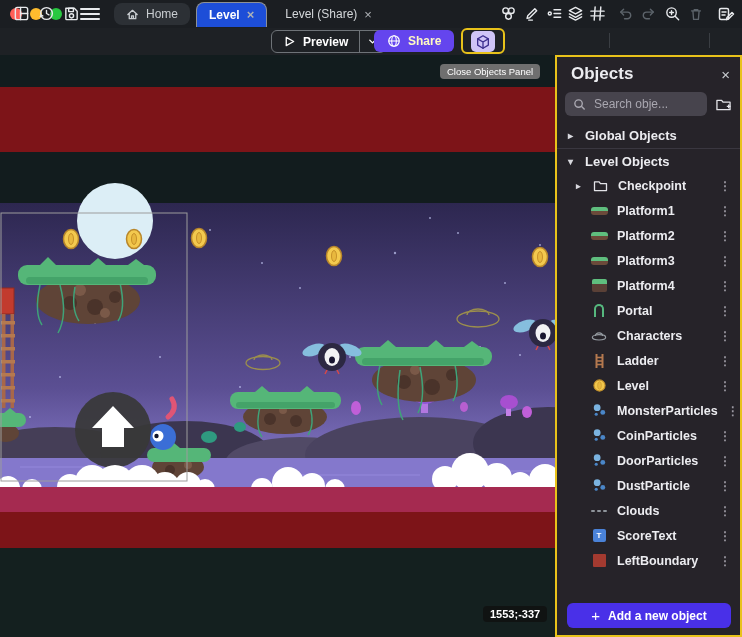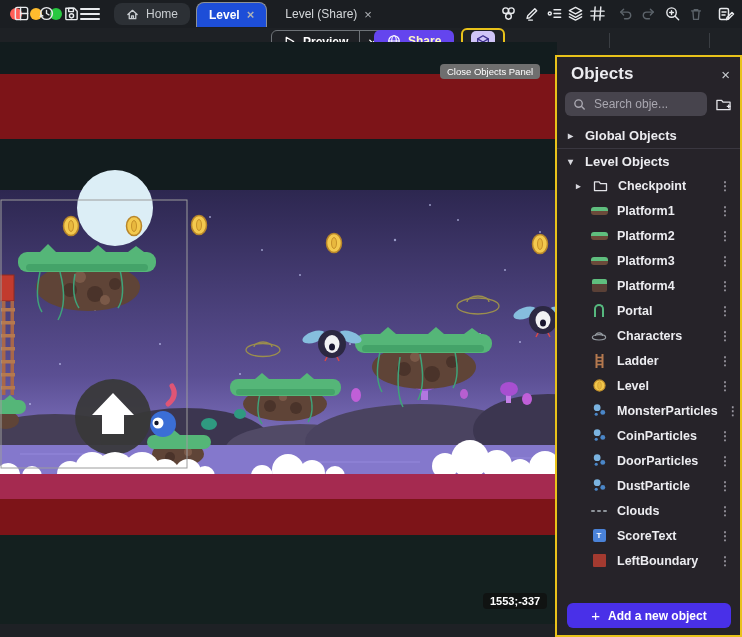--- a/index.html
+++ b/index.html
@@ -31,21 +31,21 @@
   .btn-share{position:absolute;left:374px;top:30px;height:22px;background:#6445ee;border-radius:6px;
       display:flex;align-items:center;gap:7px;padding:0 13px;color:#fef9c3;font-size:12px;font-weight:bold;cursor:pointer;}
   .tool-selected{background:#cfc4f7;border-radius:5px;}
   .tool-selected svg{stroke:#3d2f8f;}
   .highlight-box{position:absolute;left:461px;top:28px;width:44px;height:26px;border:2px solid #e8c21a;border-radius:6px;
       box-sizing:border-box;pointer-events:none;}
   .tsep{position:absolute;top:33px;width:1px;height:15px;background:#3a3e43;}
   .tooltip{position:absolute;left:440px;top:64px;background:#6f6f6f;color:#fff;font-size:9.5px;
       padding:2px 7px;border-radius:4px;white-space:nowrap;z-index:30;}
   
-  .canvas-wrap{position:absolute;left:0;top:42px;width:477px;height:582px;background:#121c1e;}
+  .canvas-wrap{position:absolute;left:0;top:55px;width:477px;height:582px;background:#121c1e;}
   .coords-badge{position:absolute;left:483px;top:551px;background:rgba(15,15,15,.78);color:#fff;
       font-size:11px;font-weight:bold;padding:2px 7px;border-radius:4px;}
   
   .objects-panel{position:absolute;left:555px;top:55px;width:187px;height:582px;background:#262329;
       border:2px solid #e8c21a;box-sizing:border-box;color:#ececf0;display:flex;flex-direction:column;}
   .panel-header{display:flex;align-items:center;justify-content:space-between;padding:7px 10px 4px 14px;}
   .panel-title{font-size:17px;font-weight:bold;}
   .panel-close{color:#c9cdd1;font-size:15px;cursor:pointer;line-height:1;}
   .search-row{display:flex;align-items:center;gap:8px;margin:4px 8px 8px 8px;}
   .search-box{flex:1;display:flex;align-items:center;gap:6px;background:#47444d;border-radius:6px;height:24px;padding:0 8px;}

